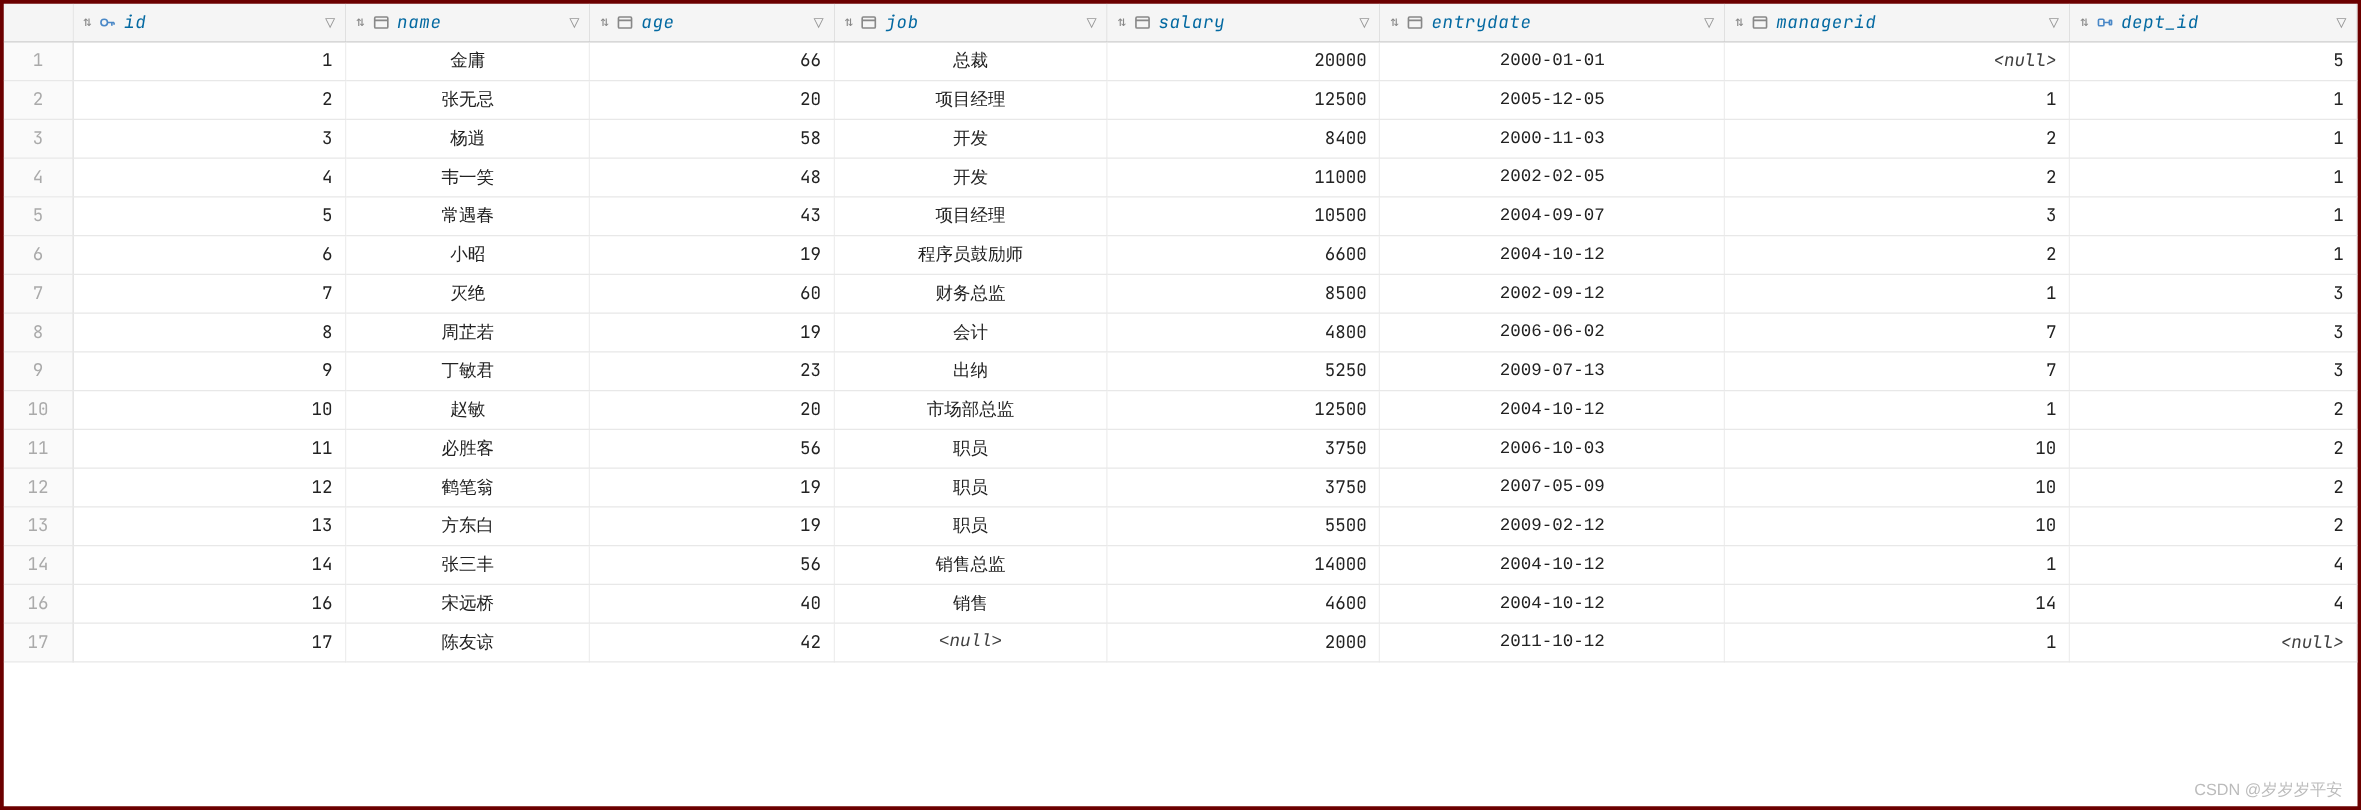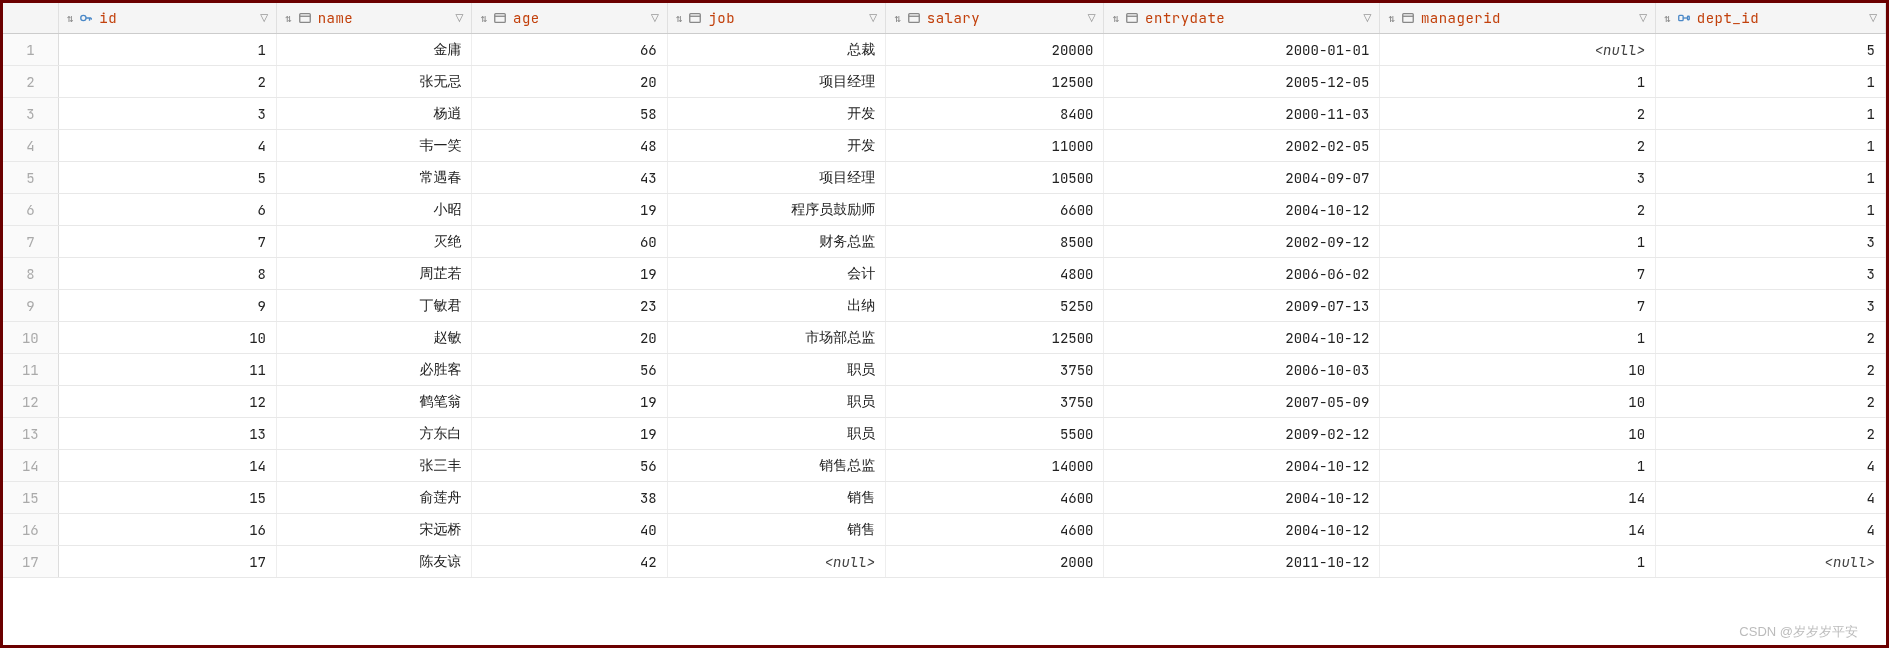--- a/index.html
+++ b/index.html
@@ -51,22 +51,23 @@
       color: #888;
       font-size: 11px;
       line-height: 1;
     }
     .type-icon {
       display: inline-flex;
       align-items: center;
       font-size: 12px;
     }
     .col-label {
-      color: #c2410c;
+      color: #0369a1;
       letter-spacing: 0.5px;
+      font-style: italic;
     }
     .filter-icon {
       margin-left: auto;
       color: #999;
       font-size: 13px;
     }
     tbody td {
       border-bottom: 1px solid #e8e8e8;
       border-right: 1px solid #eee;
       padding: 6px 10px;
@@ -81,31 +82,32 @@
       text-align: center;
       background: #fafafa;
       border-right: 1px solid #ddd;
       width: 48px;
     }
     tbody td.num {
       text-align: right;
       color: #222;
     }
     tbody td.text {
-      text-align: right;
+      text-align: center;
       color: #222;
+      font-family: Liberation Mono, monospace;
     }
     .null {
       color: #404040;
       font-style: italic;
     }
     .watermark {
       position: absolute;
       bottom: 4px;
-      right: 28px;
+      right: 12px;
       font-size: 13px;
       color: rgba(120,120,120,0.5);
       pointer-events: none;
       font-family: sans-serif;
     }
     svg.col-icon {
       width: 14px;
       height: 14px;
       stroke: #888;
       fill: none;
@@ -382,31 +384,20 @@
           <td class="num">14</td>
           <td class="text">张三丰</td>
           <td class="num">56</td>
           <td class="text">销售总监</td>
           <td class="num">14000</td>
           <td class="text">2004-10-12</td>
           <td class="num">1</td>
           <td class="num">4</td>
         </tr>
         <tr>
-          <td class="rownum">15</td>
-          <td class="num">15</td>
-          <td class="text">俞莲舟</td>
-          <td class="num">38</td>
-          <td class="text">销售</td>
-          <td class="num">4600</td>
-          <td class="text">2004-10-12</td>
-          <td class="num">14</td>
-          <td class="num">4</td>
-        </tr>
-        <tr>
           <td class="rownum">16</td>
           <td class="num">16</td>
           <td class="text">宋远桥</td>
           <td class="num">40</td>
           <td class="text">销售</td>
           <td class="num">4600</td>
           <td class="text">2004-10-12</td>
           <td class="num">14</td>
           <td class="num">4</td>
         </tr>

